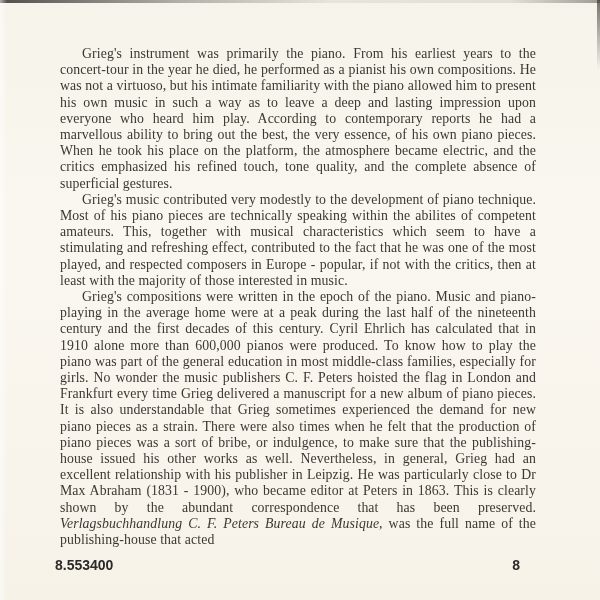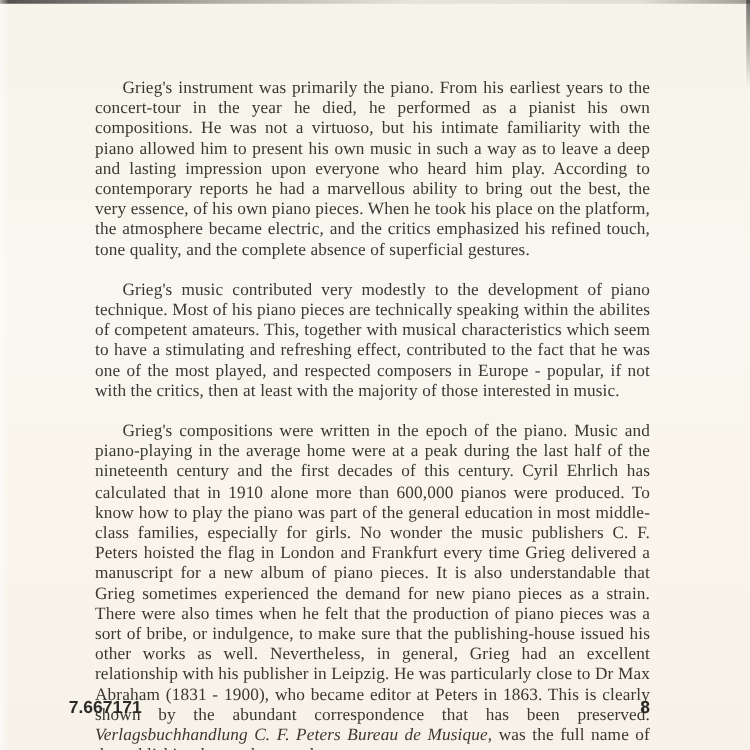--- a/index.html
+++ b/index.html
@@ -50,21 +50,21 @@
     top: 46px;
     left: 60px;
     right: 64px;
     color: #3b3831;
     font-size: 13.8px;
     line-height: 16.2px;
     text-align: justify;
     letter-spacing: 0.1px;
   }
   .text-block p {
-    margin: 16px;
+    margin: 0;
     text-indent: 22px;
   }
   .text-block em {
   }
   .footer {
     position: absolute;
     top: 557px;
     left: 55px;
     right: 80px;
     display: flex;
@@ -84,16 +84,16 @@
   <div class="right-edge"></div>
   <div class="left-highlight"></div>
 
   <main class="text-block">
     <p><span>Grieg's instrument was primarily the piano. From his earliest years to the concert-tour in the year he died, he performed as a pianist his own compositions. He was not a virtuoso, but his intimate familiarity with the piano allowed him to present his own music in such a way as to leave a deep and lasting impression upon everyone who heard him play. According to contemporary reports he had a marvellous ability to bring out the best, the very essence, of his own piano pieces. When he took his place on the platform, the atmosphere became electric, and the critics emphasized his refined touch, tone quality, and the complete absence of superficial gestures.</span></p>
     <p><span>Grieg's music contributed very modestly to the development of piano technique. Most of his piano pieces are technically speaking within the abilites of competent amateurs. This, together with musical characteristics which seem to have a stimulating and refreshing effect, contributed to the fact that he was one of the most played, and respected composers in Europe - popular, if not with the critics, then at least with the majority of those interested in music.</span></p>
     <p><span>Grieg's compositions were written in the epoch of the piano. Music and piano-playing in the average home were at a peak during the last half of the nineteenth century and the first decades of this century. Cyril Ehrlich has calculated that in 1910 alone more than 600,000 pianos were produced. To know how to play the piano was part of the general education in most middle-class families, especially for girls. No wonder the music publishers C. F. Peters hoisted the flag in London and Frankfurt every time Grieg delivered a manuscript for a new album of piano pieces. It is also understandable that Grieg sometimes experienced the demand for new piano pieces as a strain. There were also times when he felt that the production of piano pieces was a sort of bribe, or indulgence, to make sure that the publishing-house issued his other works as well. Nevertheless, in general, Grieg had an excellent relationship with his publisher in Leipzig. He was particularly close to Dr Max Abraham (1831 - 1900), who became editor at Peters in 1863. This is clearly shown by the abundant correspondence that has been preserved. </span><em>Verlagsbuchhandlung C. F. Peters Bureau de Musique</em><span>, was the full name of the publishing-house that acted</span></p>
   </main>
 
   <footer class="footer">
-    <span>7.667171</span>
+    <span>8.553400</span>
     <span>8</span>
   </footer>
 </div>
 
 </body></html>

